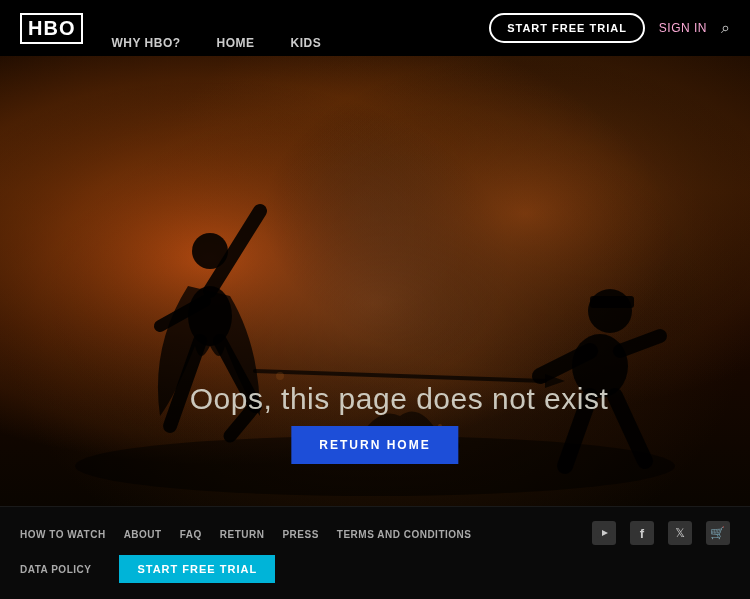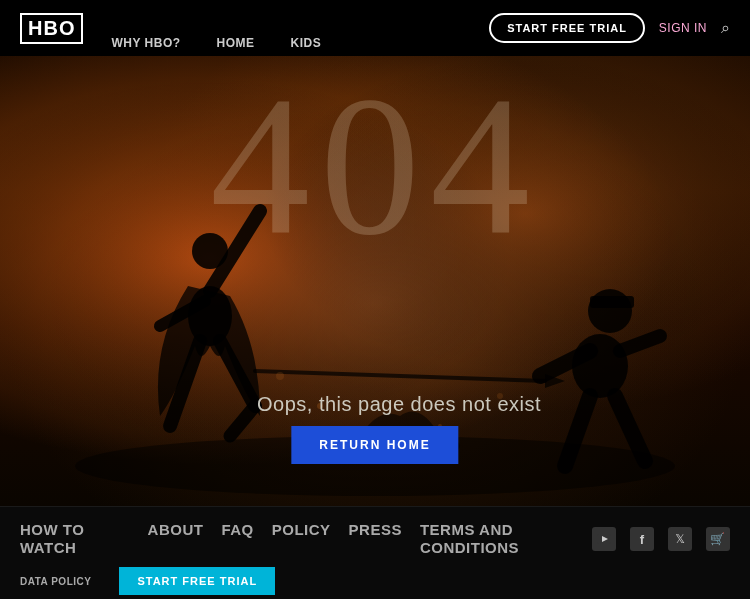--- a/index.html
+++ b/index.html
@@ -120,21 +120,21 @@
       pointer-events: none;
       font-family: Georgia, serif;
     }
 
     
     .error-msg {
       position: absolute;
       bottom: 90px;
       left: 0; right: 0;
       text-align: center;
-      font-size: 20px;
+      font-size: 30px;
       color: rgba(220, 220, 210, 0.9);
       font-weight: 300;
       letter-spacing: 0.5px;
       margin-left: 48px;
     }
 
     
     .btn-return {
       position: absolute;
       bottom: 42px;
@@ -167,21 +167,21 @@
       margin-bottom: 10px;
     }
     .footer-links {
       display: flex;
       gap: 18px;
       list-style: none;
     }
     .footer-links li a {
       color: #aaa;
       text-decoration: none;
-      font-size: 15px;
+      font-size: 10px;
       font-weight: bold;
       letter-spacing: 0.5px;
     }
     .social-icons {
       display: flex;
       gap: 14px;
       align-items: center;
     }
     .social-icon {
       width: 24px;
@@ -296,34 +296,33 @@
 
     <ellipse cx="400" cy="390" rx="60" ry="15" fill="rgba(0,0,0,0.5)"></ellipse>
     <path d="M360,380 Q380,350 400,360 Q420,345 440,380 Q420,400 400,395 Q380,400 360,380Z" fill="rgba(0,0,0,0.55)"></path>
 
     <circle cx="320" cy="350" r="3" fill="rgba(180,100,30,0.3)"></circle>
     <circle cx="440" cy="370" r="2" fill="rgba(180,100,30,0.25)"></circle>
     <circle cx="280" cy="320" r="4" fill="rgba(180,100,30,0.2)"></circle>
     <circle cx="500" cy="340" r="3" fill="rgba(180,100,30,0.2)"></circle>
   </svg>
 
-  <div class="text-404">404</div>
 
   <div class="error-msg">Oops, this page does not exist</div>
 
   <button class="btn-return">RETURN HOME</button>
 </section>
 
 <footer class="footer">
   <div class="footer-top">
     <ul class="footer-links">
       <li><a>HOW TO WATCH</a></li>
       <li><a>ABOUT</a></li>
       <li><a>FAQ</a></li>
-      <li><a>POLICY</a></li>
+      <li><a>RETURN</a></li>
       <li><a>PRESS</a></li>
       <li><a>TERMS AND CONDITIONS</a></li>
     </ul>
     <div class="social-icons">
       <div class="social-icon">
         <svg width="14" height="10" viewBox="0 0 14 10">
             <rect width="14" height="10" rx="2" fill="#333"></rect>
             <polygon points="5,2 11,5 5,8" fill="#ccc"></polygon>
           </svg>
       </div>

